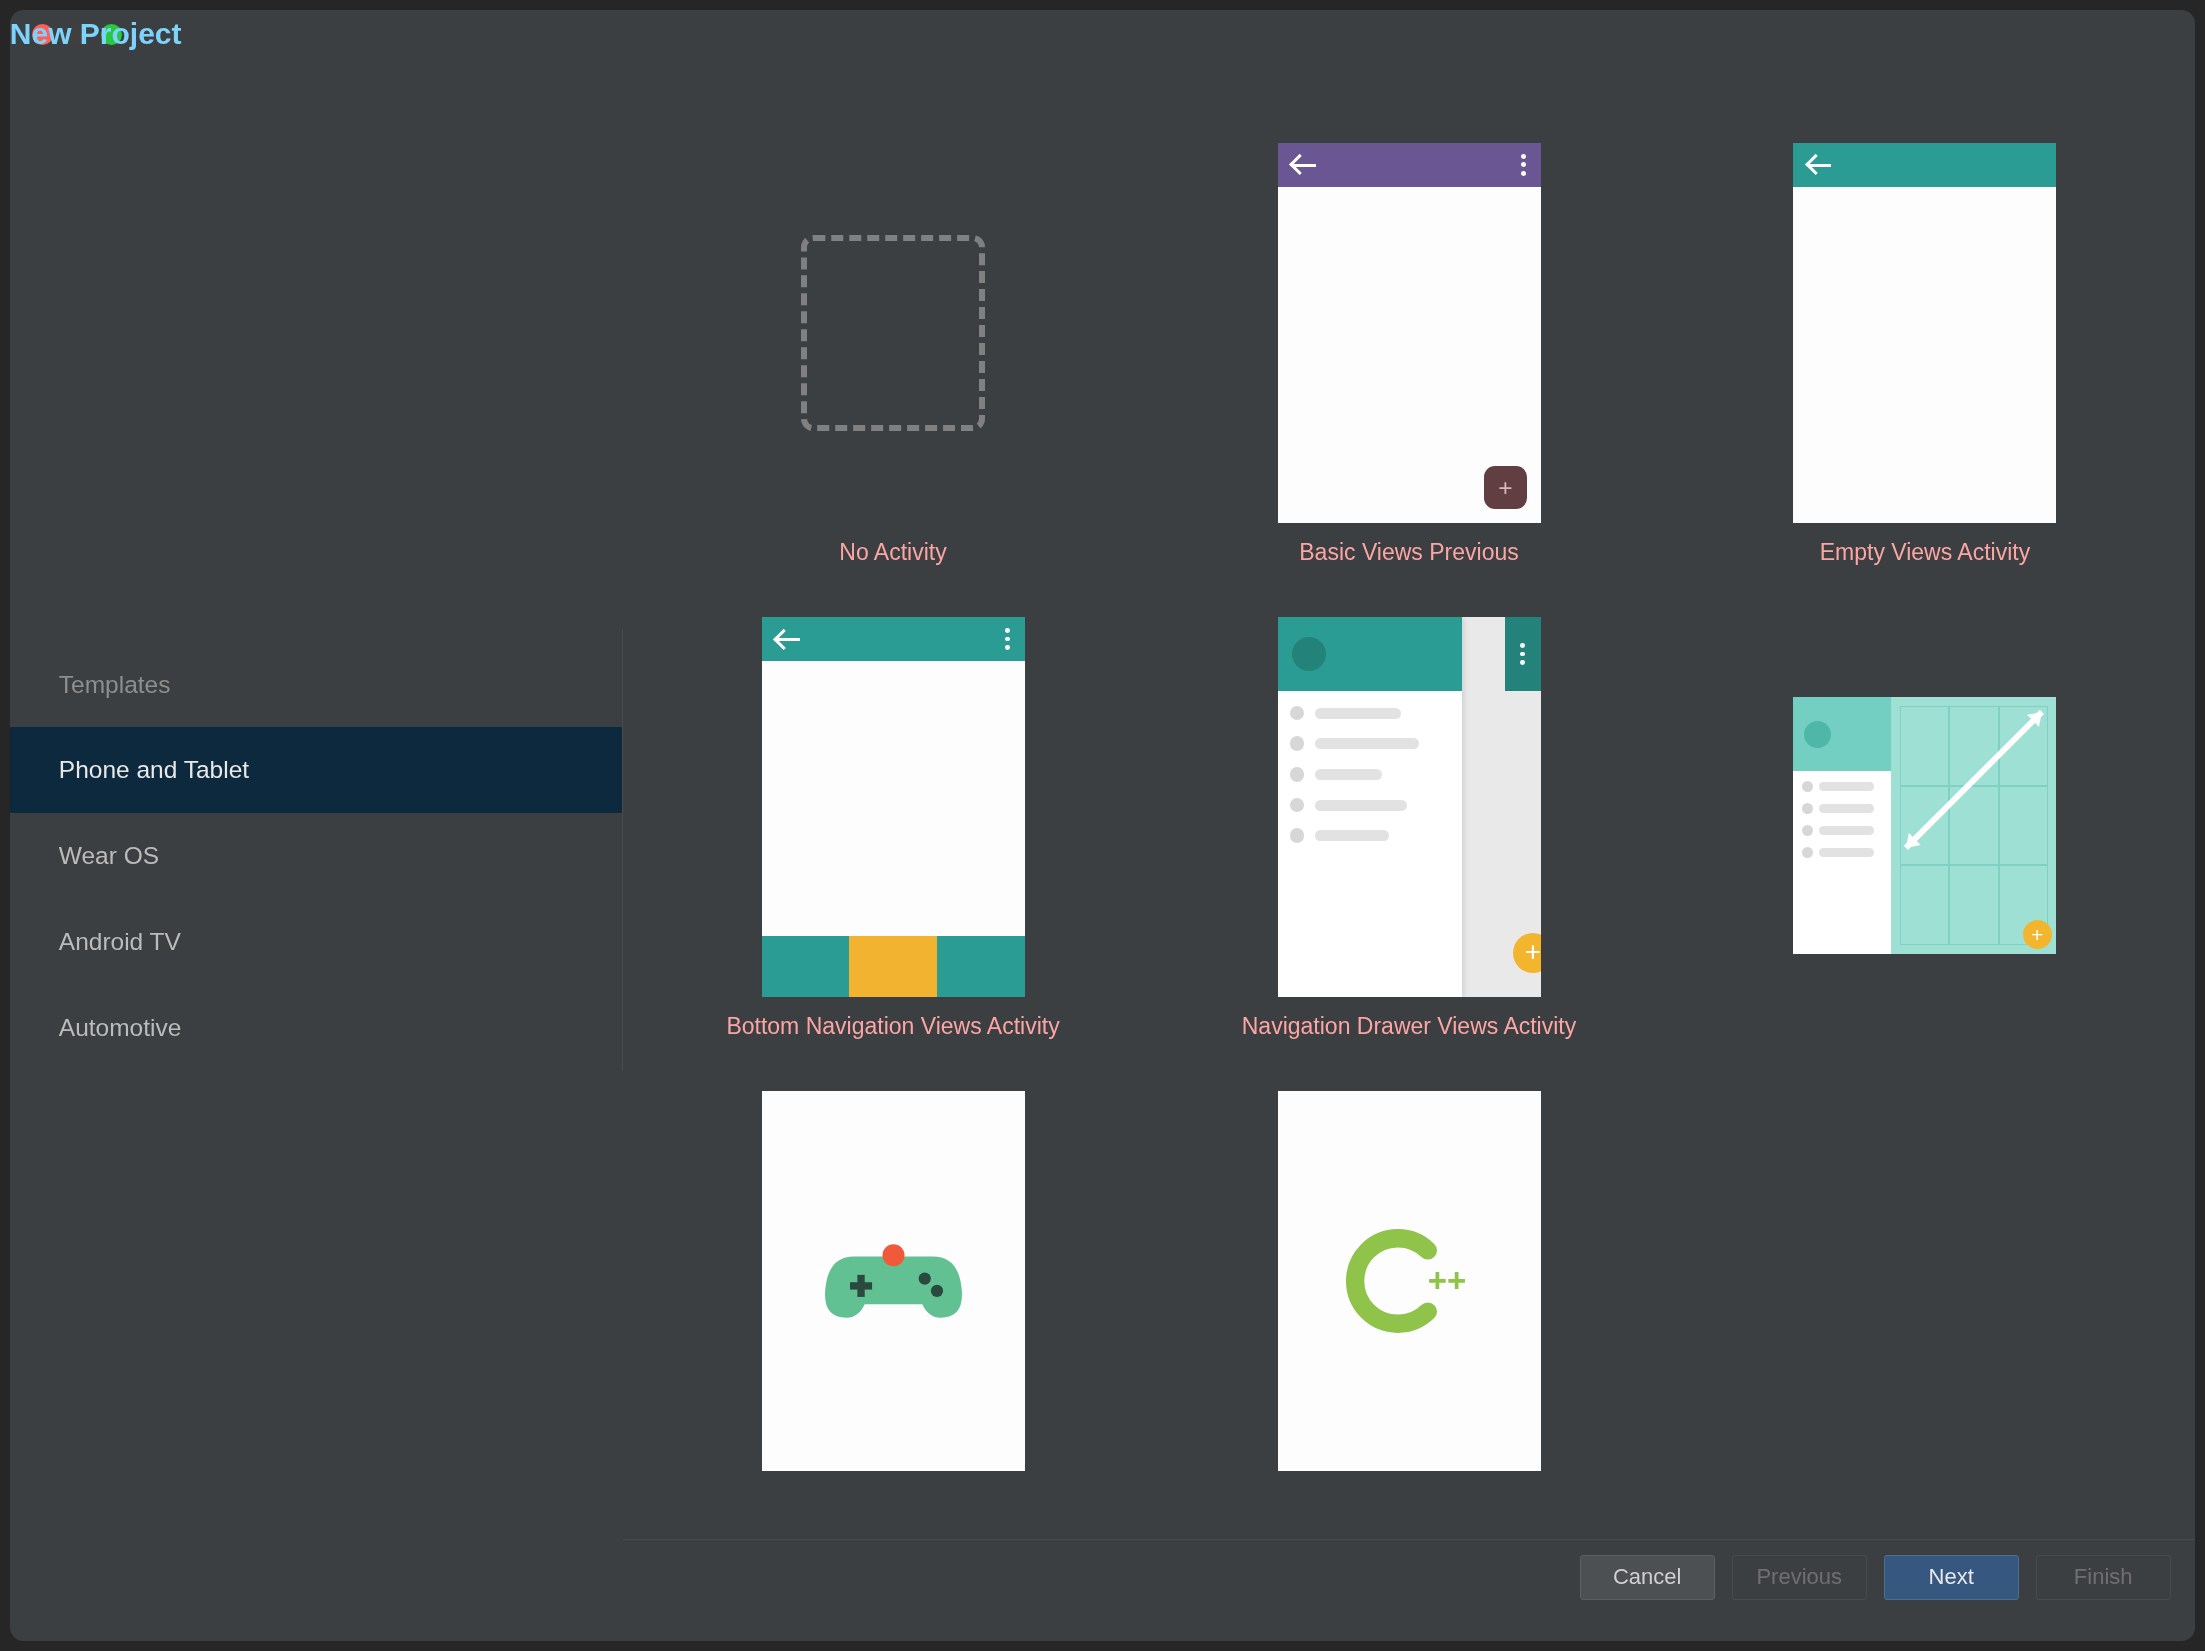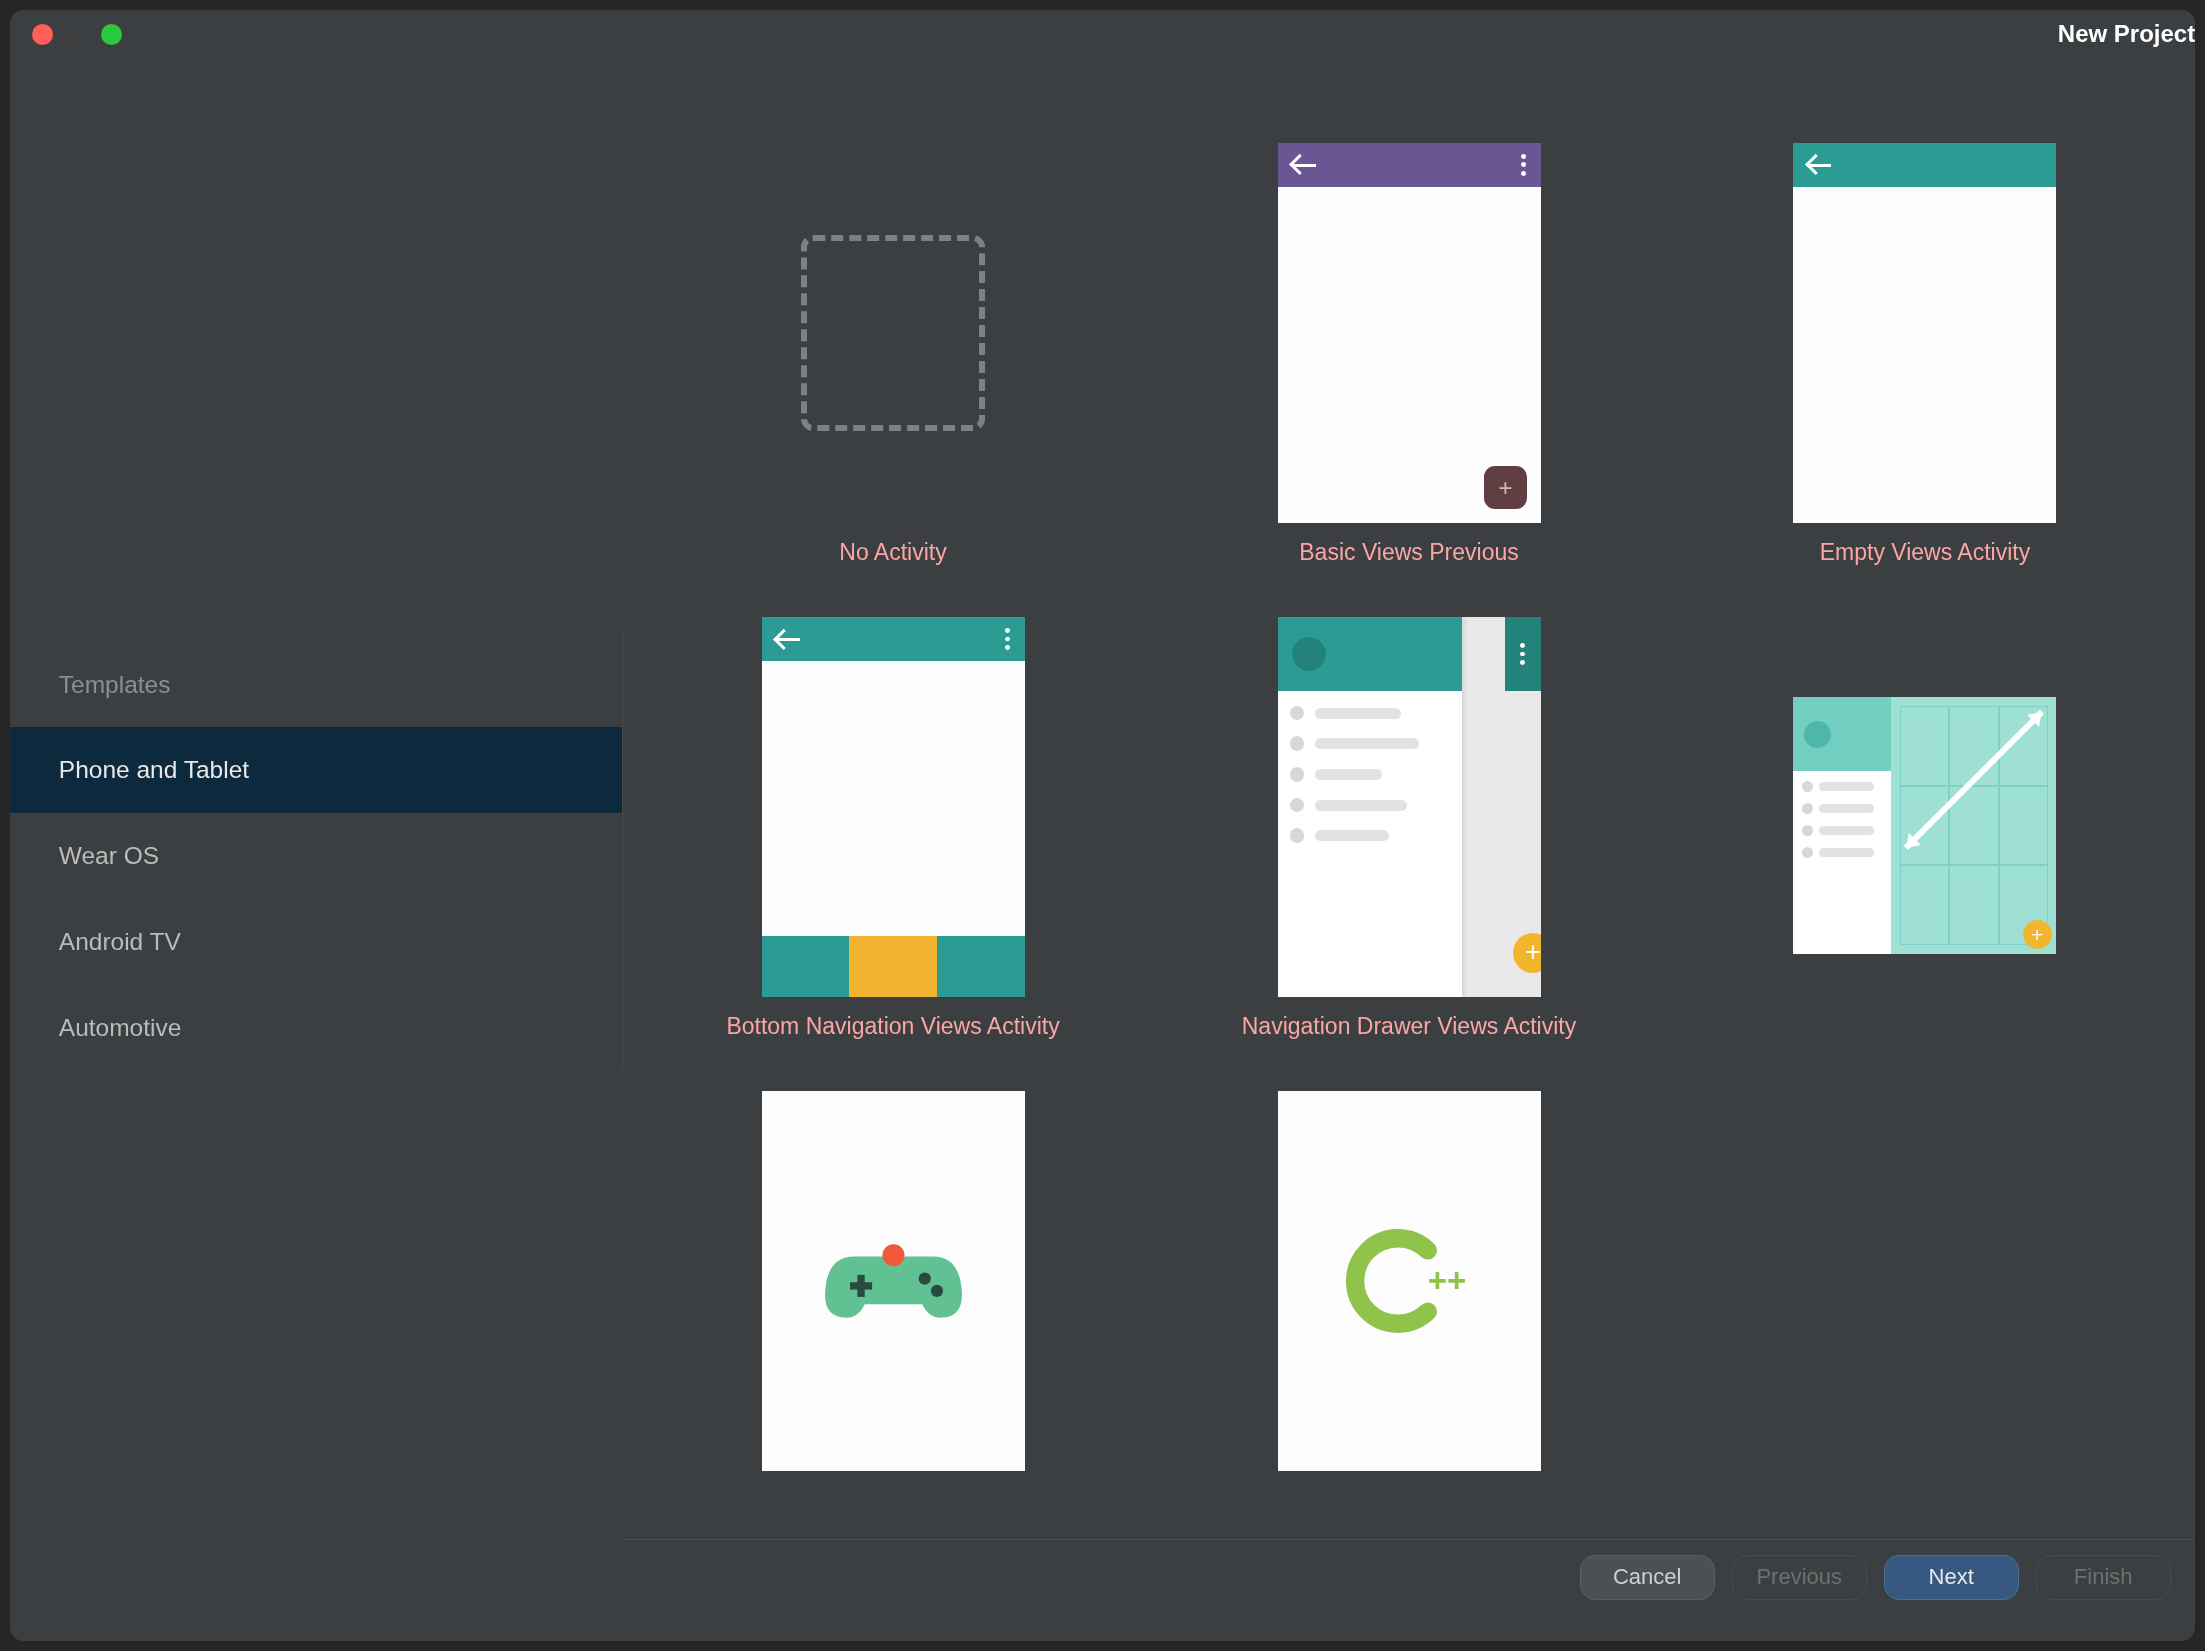--- a/index.html
+++ b/index.html
@@ -46,22 +46,22 @@
     display: flex; align-items: center;
     position: relative;
     flex-shrink: 0;
   }
   .traffic { display:flex; gap:13.5px; margin-left:22px; }
   .traffic .dot { width:21px; height:21px; border-radius:50%; }
   .dot.red { background:#ff5f56; }
   .dot.yellow { background:#3f3f3f; }
   .dot.green { background:#27c93f; }
   .title {
-    position:absolute; left:0; right:0; text-align:right;
-    font-size: 24px; font-weight:600; color:#ffffff;
+    position:absolute; left:0; right:0; text-align:left;
+    font-size: 30px; font-weight:600; color:#7dd3fc;
     pointer-events:none;
   }
   .body {
     flex:1; display:flex; min-height:0;align-items:center;
   }
   .sidebar {
     width: 613px; flex-shrink:0;
     border-right: 0.6px solid #4b4b4b;
     padding-top: 24.5px;
   }
@@ -191,21 +191,21 @@
   .footer {
     height: 76px;
     border-top: 0.6px solid #4b4b4b;
     display:flex; align-items:center; justify-content:flex-end;
     gap: 17px; padding: 0 24.5px;
     flex-shrink:0;
     background: var(--bg);
   }
   .btn {
     min-width: 135px; height: 45px;
-    border-radius: 15px;
+    border-radius: 3px;
     font-size: 22px;
     display:flex; align-items:center; justify-content:center;
     background: var(--btn-bg);
     border: 1.2px solid var(--btn-border);
     color: #d0d0d0;
   }
   .btn.disabled { color:#6f6f6f; background: #3c3f41; border-color:#4a4a4a;}
   .btn.primary { background: var(--btn-primary); border-color: var(--btn-primary-border); color:#e8e8e8;}
   
   .hexlogo{width:104px;height:104px;}

